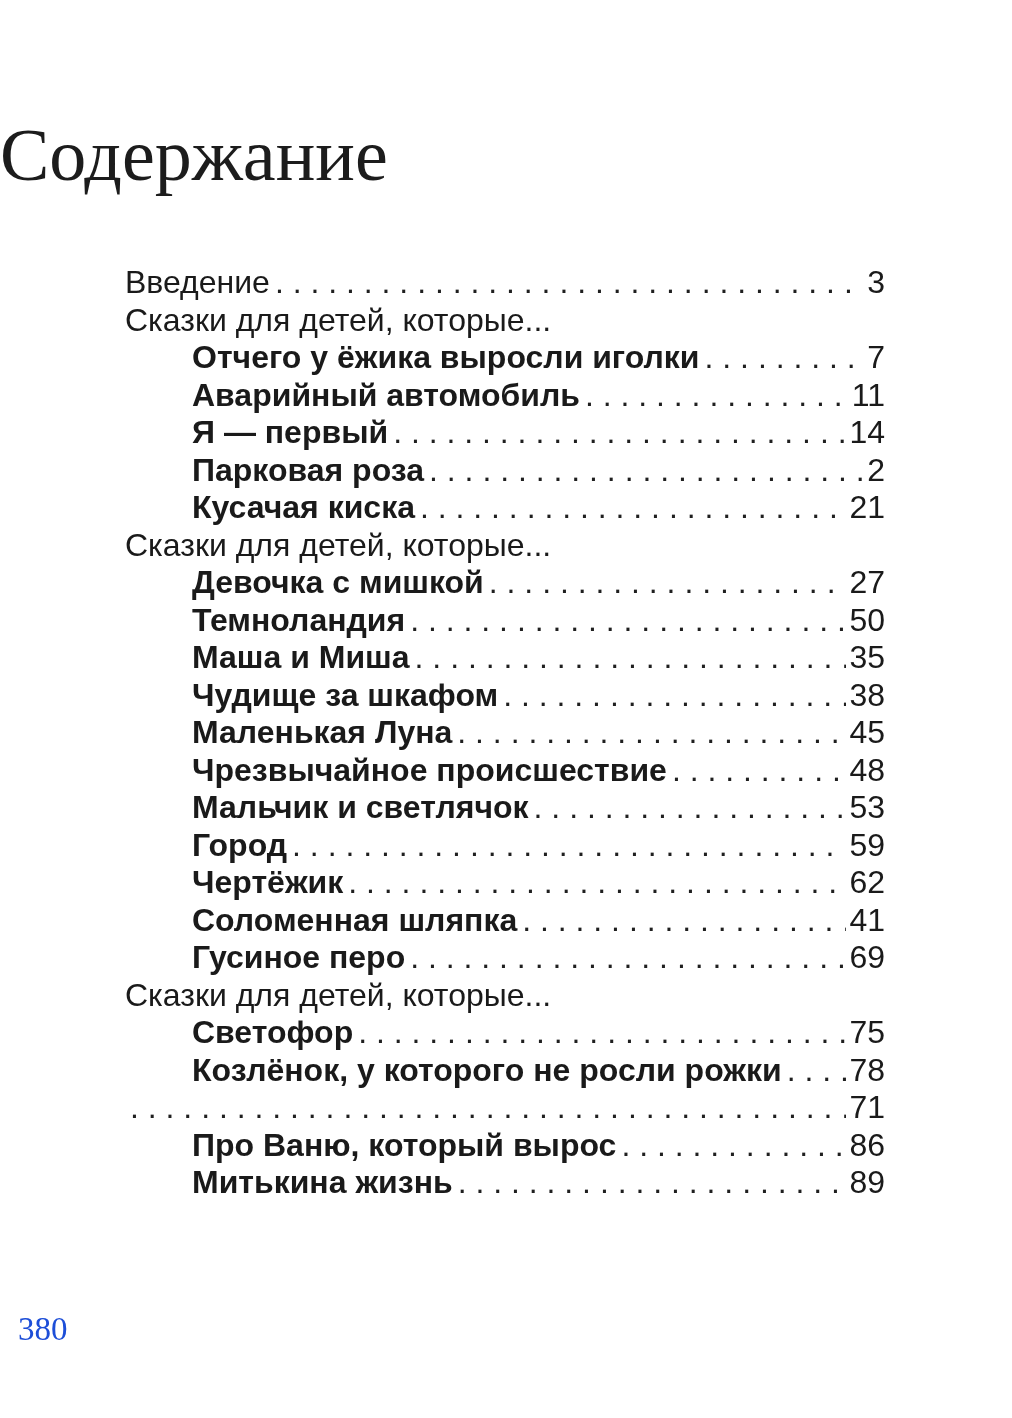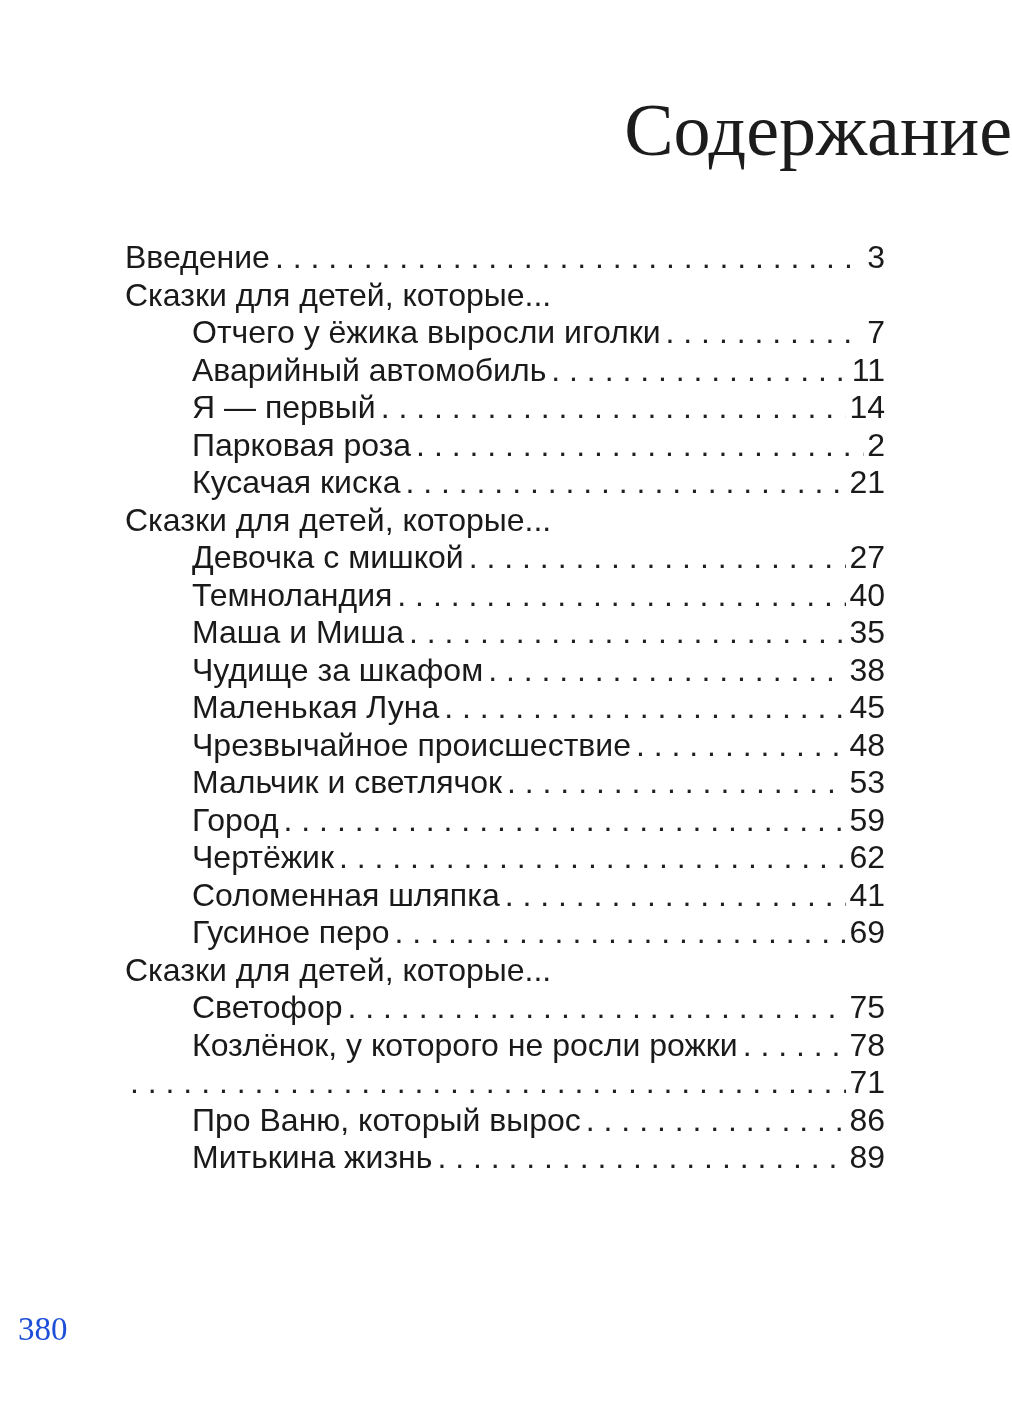--- a/index.html
+++ b/index.html
@@ -12,22 +12,22 @@
     width: 1012px;
     height: 1418px;
     margin: 0 auto;
     background: #ffffff;
     color: #1a1a1a;
     font-family: "Liberation Sans", sans-serif;
     overflow: hidden;
   }
   .title {
     margin: 0;
-    padding-top: 93px;
-    text-align: right;
+    padding-top: 118px;
+    text-align: left;
     font-family: "Liberation Serif", serif;
     font-weight: 400;
     font-size: 74px;
     line-height: 74px;
     color: #1c1c1c;
   }
   .toc {
     margin: 72px 0 0 125px;
     width: 760px;
   }
@@ -37,20 +37,21 @@
     height: 37.5px;
     font-size: 32px;
     line-height: 37.5px;
     white-space: nowrap;
   }
   .toc-row .label {
     flex: 0 0 auto;
   }
   .toc-row.indent-1 .label {
     padding-left: 67px;
+    font-weight: bold;
   }
   .leader {
     flex: 1 1 auto;
     overflow: hidden;
     white-space: nowrap;
     padding-left: 5px;
     color: #1f1f1f;
   }
   .leader::after {
     content: ". . . . . . . . . . . . . . . . . . . . . . . . . . . . . . . . . . . . . . . . . . . . . . . . . . . . . . . . . . . . . . . . . . . . . . . . . . . .";
@@ -118,21 +119,21 @@
 
   </div>
       <div class="toc-row indent-1">
     <span class="label">Девочка с мишкой</span>
     <span class="leader"></span>
     <span class="pagenum">27</span>
   </div>
       <div class="toc-row indent-1">
     <span class="label">Темноландия</span>
     <span class="leader"></span>
-    <span class="pagenum">40</span>
+    <span class="pagenum">50</span>
   </div>
       <div class="toc-row indent-1">
     <span class="label">Маша и Миша</span>
     <span class="leader"></span>
     <span class="pagenum">35</span>
   </div>
       <div class="toc-row indent-1">
     <span class="label">Чудище за шкафом</span>
     <span class="leader"></span>
     <span class="pagenum">38</span>

